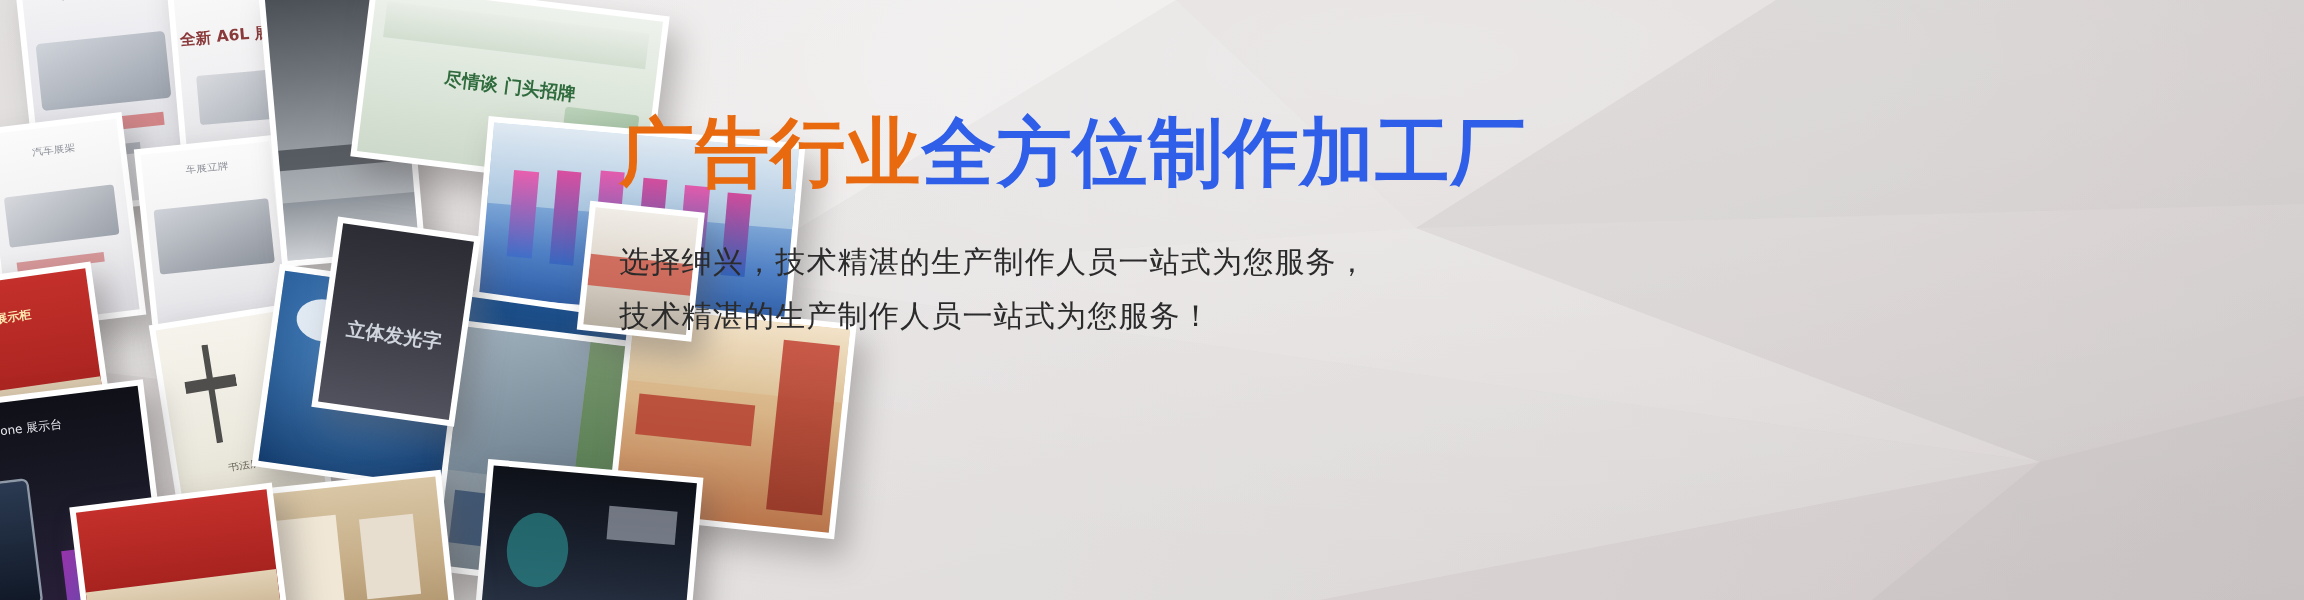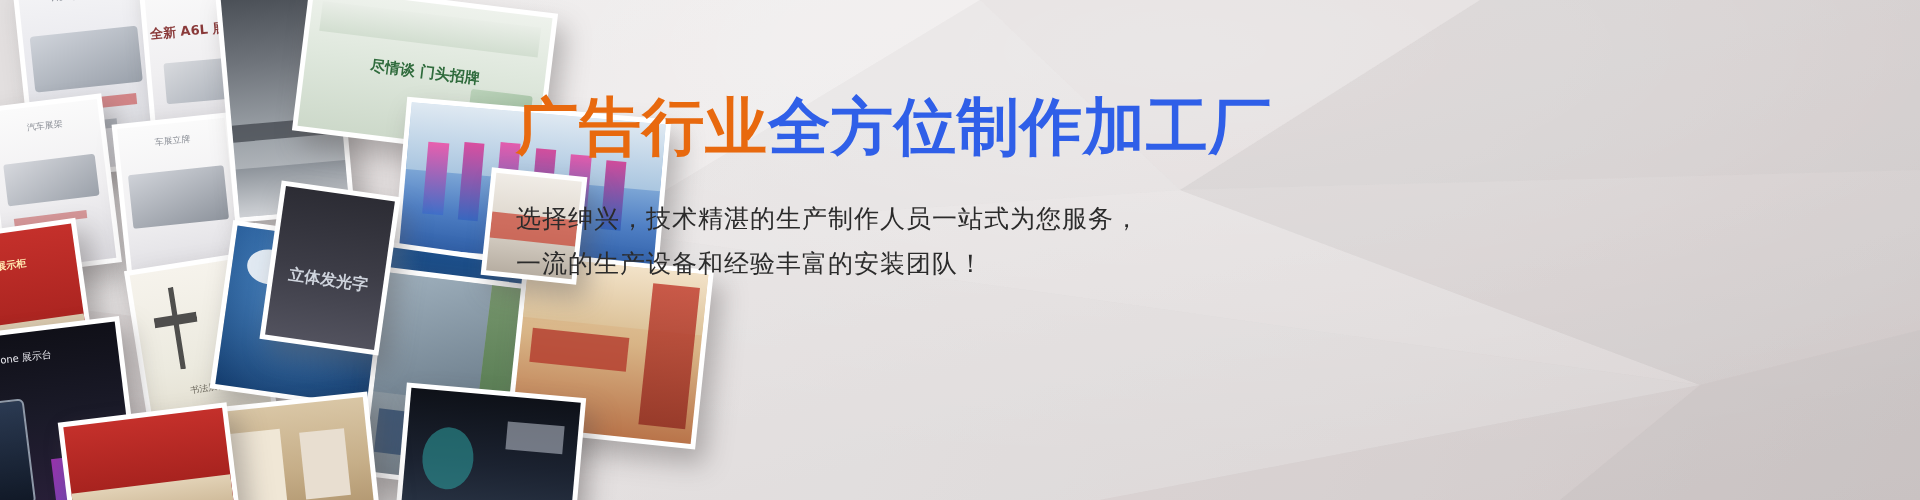--- a/index.html
+++ b/index.html
@@ -323,17 +323,17 @@
     </div>
 
   </div>
 
   <div id="text-block">
     <div id="headline">
       <span class="h-orange">广告行业</span><span class="h-blue">全方位制作加工厂</span>
     </div>
     <div id="subtitle">
       <span class="sub-line">选择绅兴，技术精湛的生产制作人员一站式为您服务，</span>
-      <span class="sub-line">一流的生产设备和经验丰富的安装团队！</span>
+      <span class="sub-line">技术精湛的生产制作人员一站式为您服务！</span>
     </div>
   </div>
 
 </div>
 
 </body></html>

